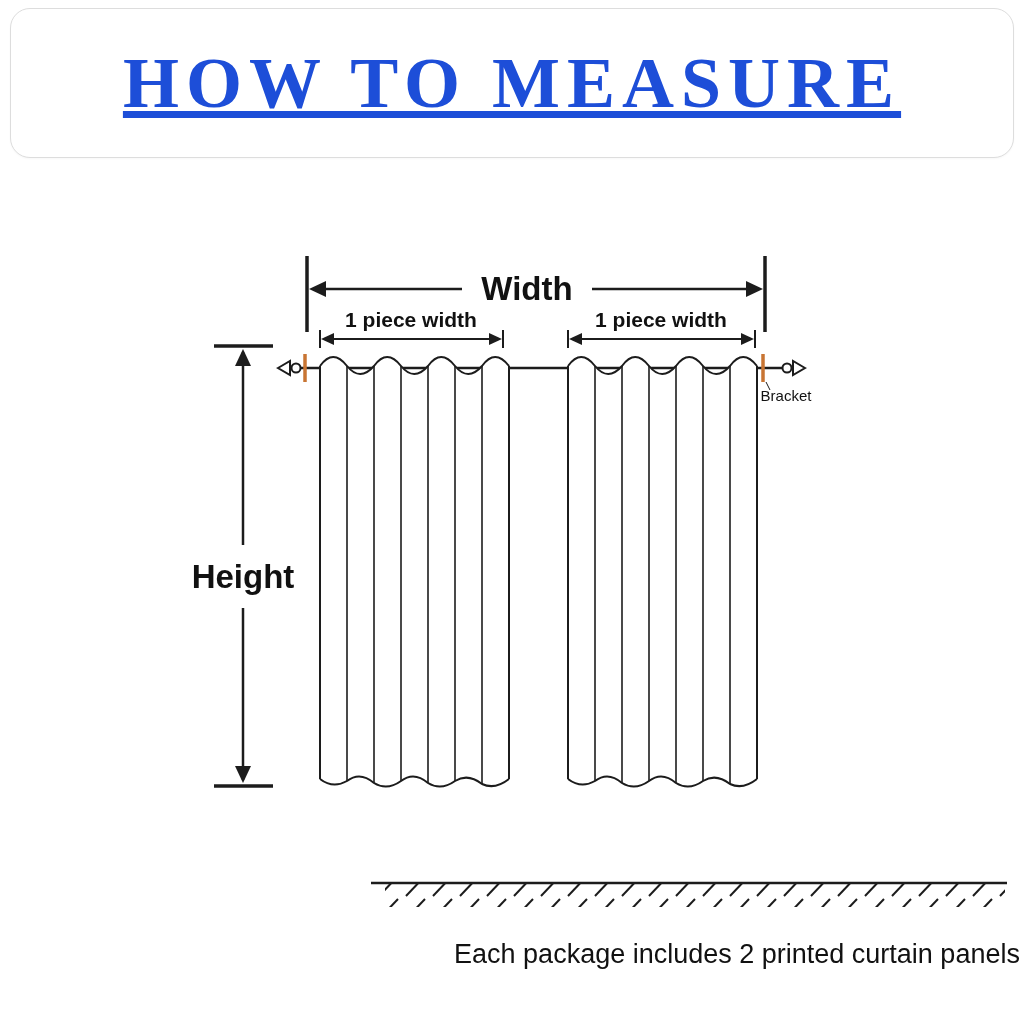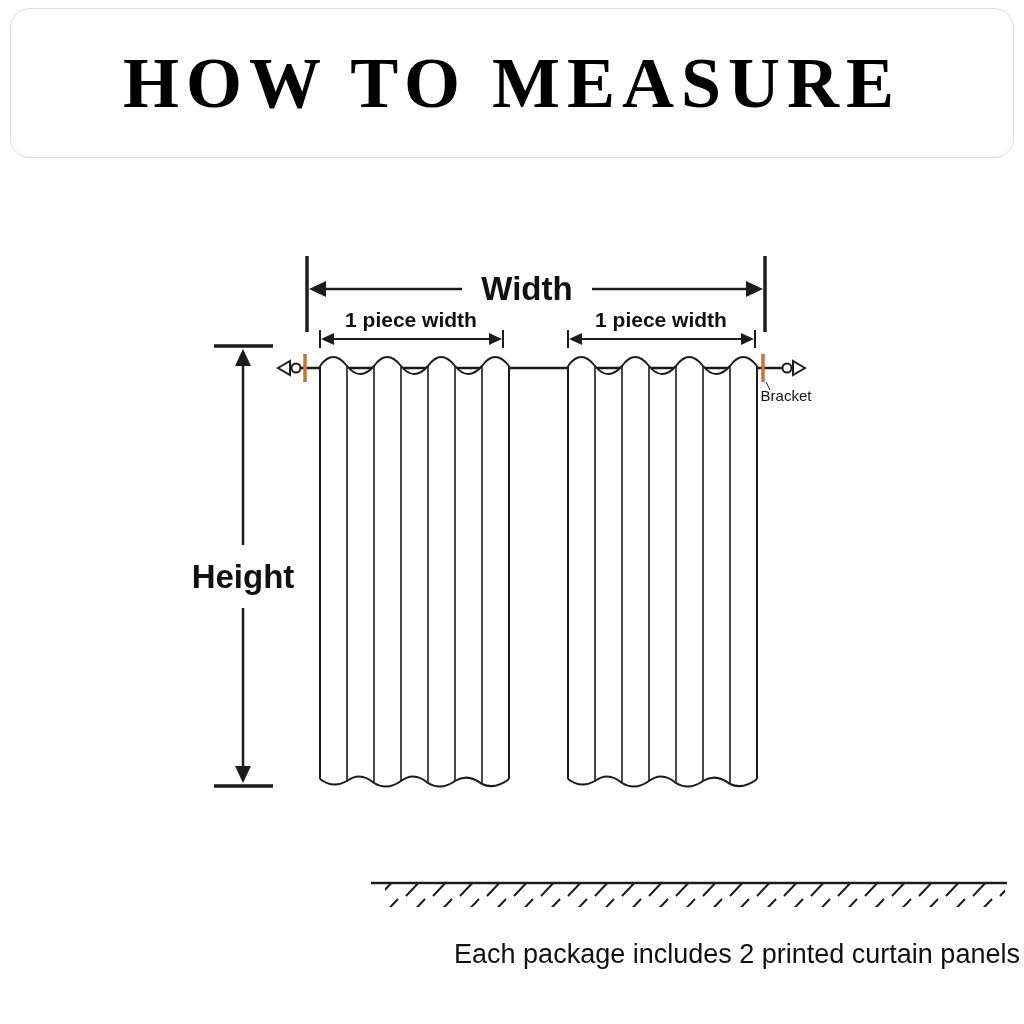--- a/index.html
+++ b/index.html
@@ -10,22 +10,23 @@
     background:#ffffff;border:1px solid #ddd;border-radius:20px;
     display:flex;align-items:center;justify-content:center;
     box-shadow:0 1px 2px rgba(0,0,0,0.03);
   }
   .title-card h1{
     margin:0;
     font-family:"Liberation Serif",serif;
     font-weight:bold;
     font-size:72px;
     letter-spacing:7px;
-    color:#000000;
+    color:#1d4ed8;
     white-space:nowrap;
+    text-decoration:underline;
   }
   svg{position:absolute;top:0;left:0;}
   svg text{fill:#111;font-family:"Liberation Sans",sans-serif;}
   .ink{stroke:#1c1c1c;}
 </style>
 </head>
 <body>
 
 <div class="page">
 

